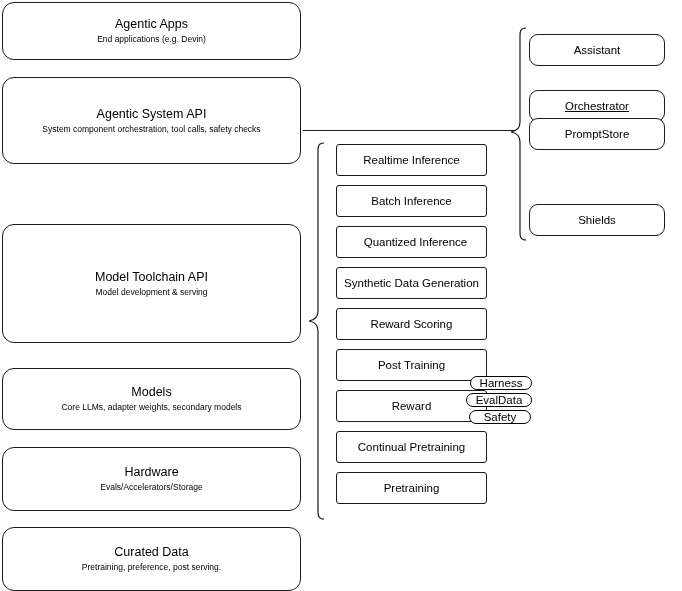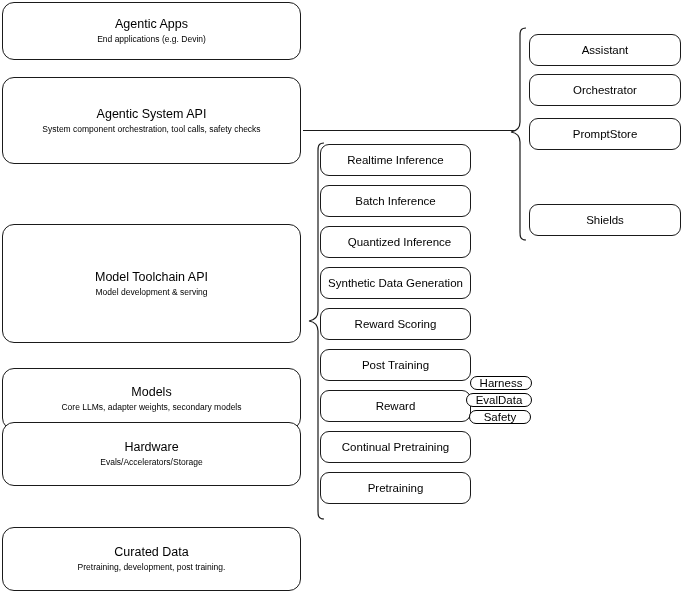--- a/index.html
+++ b/index.html
@@ -49,35 +49,35 @@
   }
 
   
   .layer {
     left: 2px;
     width: 299px;
   }
 
   
   .cap {
-    left: 320px;
+    left: 336px;
     width: 151px;
     height: 32px;
-    border-radius: 9px;
+    border-radius: 3px;
     border: 1px solid #1a1a1a;
   }
   .cap .title {
     font-size: 11.5px;
     line-height: 14px;
   }
 
   
   .comp {
     left: 529px;
-    width: 152px;
+    width: 136px;
     height: 32px;
     border-radius: 9px;
     border: 1px solid #1a1a1a;
   }
   .comp .title {
     font-size: 11.5px;
     line-height: 14px;
   }
 
   
@@ -127,28 +127,28 @@
   <div class="box layer" style="top:224px;height:119px;">
     <div class="title">Model Toolchain API</div>
     <div class="subtitle">Model development &amp; serving</div>
   </div>
 
   <div class="box layer" style="top:368px;height:62px;">
     <div class="title">Models</div>
     <div class="subtitle">Core LLMs, adapter weights, secondary models</div>
   </div>
 
-  <div class="box layer" style="top:422px;height:64px;">
+  <div class="box layer" style="top:447px;height:64px;">
     <div class="title">Hardware</div>
     <div class="subtitle">Evals/Accelerators/Storage</div>
   </div>
 
   <div class="box layer" style="top:527px;height:64px;">
     <div class="title">Curated Data</div>
-    <div class="subtitle">Pretraining, development, post training.</div>
+    <div class="subtitle">Pretraining, preference, post serving.</div>
   </div>
 
   <div class="hline" style="left:303px;top:130px;width:212px;"></div>
 
   <svg class="brace" style="left:306px;top:141px;" width="20" height="380" viewBox="0 0 20 380" fill="none">
     <path d="M18 2 C12 2 12 6 12 10 L12 170 C12 176 9 179 3 180 C9 181 12 184 12 190 L12 370 C12 374 12 378 18 378" stroke="#1a1a1a" stroke-width="1.2" fill="none"></path>
   </svg>
 
   <svg class="brace" style="left:508px;top:26px;" width="20" height="216" viewBox="0 0 20 216" fill="none">
     <path d="M18 2 C12 2 12 6 12 10 L12 96 C12 102 9 105 3 106 C9 107 12 110 12 116 L12 206 C12 210 12 214 18 214" stroke="#1a1a1a" stroke-width="1.2" fill="none"></path>
@@ -199,21 +199,21 @@
   </div>
 
   <div class="pill" style="left:469px;top:410px;width:62px;text-align:right;">
     <span>Safety</span>
   </div>
 
   <div class="box comp" style="top:34px;">
     <div class="title">Assistant</div>
   </div>
 
-  <div class="box comp" style="top:74px;">
+  <div class="box comp" style="top:90px;text-decoration:underline;">
     <div class="title">Orchestrator</div>
   </div>
 
   <div class="box comp" style="top:118px;">
     <div class="title">PromptStore</div>
   </div>
 
 
   <div class="box comp" style="top:204px;">
     <div class="title">Shields</div>

